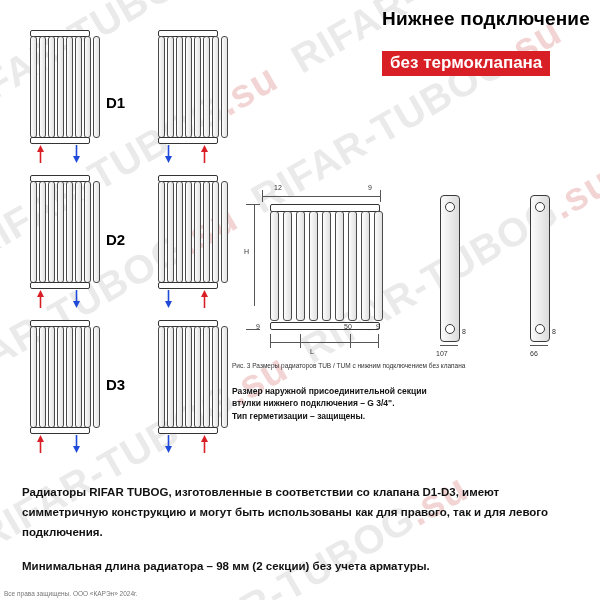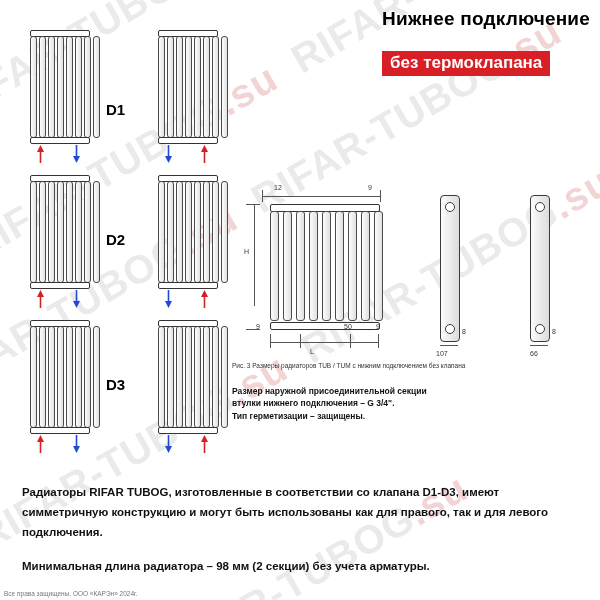--- a/index.html
+++ b/index.html
@@ -186,21 +186,21 @@
             <polygon points="4.5,18 8,11 1,11" fill="#1f49d9"></polygon>
           </svg>
       </div>
       <div class="arrow" style="left:42px;top:115px;">
         <svg width="9" height="18" viewBox="0 0 9 18">
             <line x1="4.5" y1="18" x2="4.5" y2="5" stroke="#d91f26" stroke-width="1.6"></line>
             <polygon points="4.5,0 8,7 1,7" fill="#d91f26"></polygon>
           </svg>
       </div>
     </div>
-    <div class="rad-label" style="left:88px;top:71px;">D1</div>
+    <div class="rad-label" style="left:88px;top:64px;">D1</div>
   </div>
 
   <div class="rad-row">
     <div class="rad-unit" style="left:12px;">
       <div class="rad" style="width:60px;height:115px;">
         <div class="top-bar" style="top:0;width:58px;"></div>
         <div class="cols" style="top:6px;height:100px;">
           <div class="col"></div>
             <div class="col"></div>
             <div class="col"></div>

